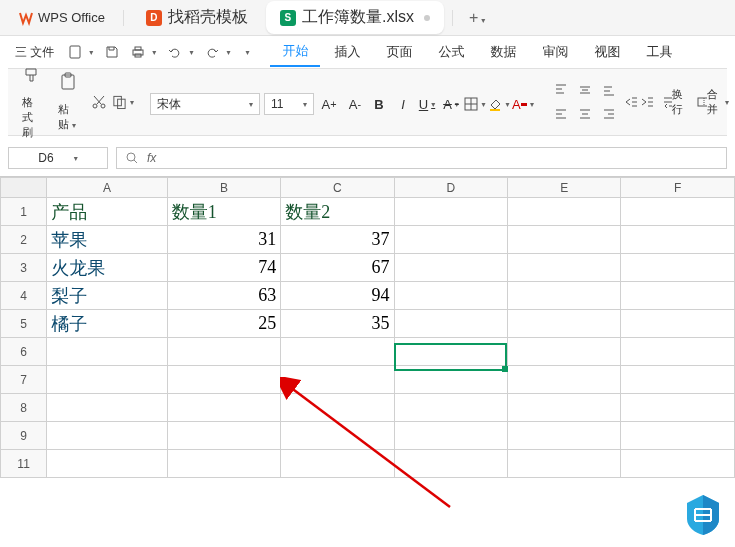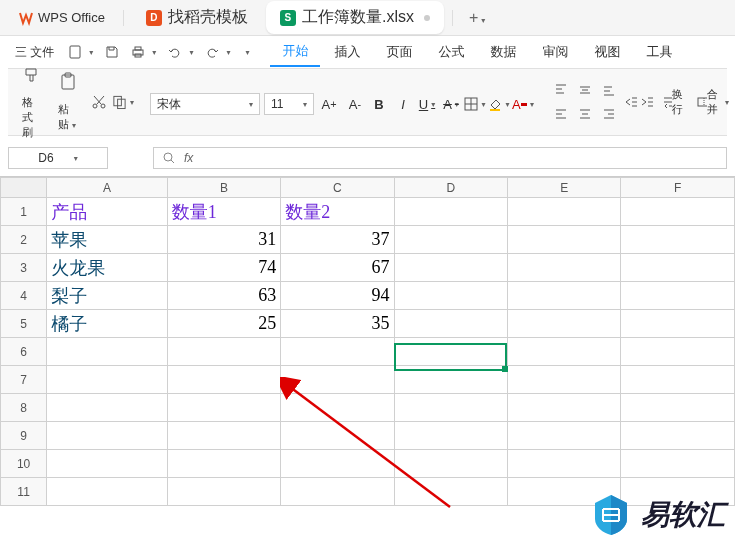--- a/index.html
+++ b/index.html
@@ -43,32 +43,32 @@
 .fmt-btn { width: 22px; height: 22px; display: flex; align-items: center; justify-content: center; cursor: pointer; font-size: 13px; color: #333; }
 .fmt-btn.underline { text-decoration: underline; }
 .fmt-btn.strike { text-decoration: line-through; }
 .caret { font-size: 8px; color: #666; margin-left: 3px; }
 .align-grid { display: grid; grid-template-columns: repeat(3, 22px); grid-template-rows: repeat(2, 22px); gap: 2px; }
 .align-btn { display: flex; align-items: center; justify-content: center; cursor: pointer; }
 
 
 .formula-bar { height: 28px; display: flex; align-items: center; padding: 0 8px; margin-top: 8px; gap: 8px; }
 .name-box { width: 100px; height: 22px; border: 1px solid #ccc; background: #fff; padding: 0 8px; display: flex; align-items: center; justify-content: center; font-size: 12px; }
-.fx-area { flex: 1; height: 22px; border: 1px solid #ccc; background: #fff; padding: 0 8px; display: flex; align-items: center; gap: 8px; margin-left: 37px; }
+.fx-area { flex: 1; height: 22px; border: 1px solid #ccc; background: #fff; padding: 0 8px; display: flex; align-items: center; gap: 8px; }
 .fx-label { font-style: italic; color: #666; font-size: 12px; }
 
 
 .sheet-area { margin-top: 4px; border-top: 1px solid #ccc; position: relative; }
 table.sheet { border-collapse: collapse; width: 100%; }
 .sheet th, .sheet td { border: 1px solid #d0d0d0; font-size: 14px; padding: 0; }
 .sheet .corner { width: 46px; height: 20px; background: #f0f0f0; }
 .sheet .col-head { height: 20px; background: #f8f8f8; text-align: center; color: #555; font-weight: normal; font-size: 12px; }
 .sheet .row-head { width: 46px; background: #f8f8f8; text-align: center; color: #555; font-weight: normal; font-size: 12px; }
 .sheet td.cell { height: 28px; background: #fff; vertical-align: middle; position: relative; }
-.sheet td.cell.header-cell { font-family: "SimSun", serif; font-size: 18px; color: #6d28d9; padding-left: 4px; margin-left: 38px; }
+.sheet td.cell.header-cell { font-family: "SimSun", serif; font-size: 18px; color: #14532d; padding-left: 4px; margin-left: 38px; }
 .sheet td.cell.text-cell { font-family: "SimSun", serif; font-size: 18px; color: #0c4a6e; padding-left: 4px; }
 .sheet td.cell.num-cell { font-family: "SimSun", serif; font-size: 18px; color: #000; text-align: right; padding-right: 4px; }
 .selected-cell { position: absolute; border: 2px solid #0a9960; pointer-events: none; }
 .selected-cell::after { content: ''; position: absolute; right: -3px; bottom: -3px; width: 6px; height: 6px; background: #0a9960; }
 .col-a { width: 120px; }
 .col-b { width: 113px; }
 .col-c { width: 113px; }
 .col-d { width: 113px; }
 .col-e { width: 113px; }
 .col-f { width: 113px; }
@@ -418,29 +418,20 @@
   <tr>
     <th class="row-head">9</th>
     <td class="cell"></td>
           <td class="cell"></td>
           <td class="cell"></td>
           <td class="cell"></td>
           <td class="cell"></td>
           <td class="cell"></td>
   </tr>
   <tr>
-    <th class="row-head">10</th>
-    <td class="cell"></td>
-          <td class="cell"></td>
-          <td class="cell"></td>
-          <td class="cell"></td>
-          <td class="cell"></td>
-          <td class="cell"></td>
-  </tr>
-  <tr>
     <th class="row-head">11</th>
     <td class="cell"></td>
           <td class="cell"></td>
           <td class="cell"></td>
           <td class="cell"></td>
           <td class="cell"></td>
           <td class="cell"></td>
   </tr>
 </tbody>
     </table>
@@ -456,14 +447,13 @@
   <line x1="170" y1="130" x2="10" y2="10" stroke="#d00" stroke-width="2.5" marker-end="url(#ah)"></line>
 </svg>
 </div>
 
 <div class="watermark">
   <svg width="44" height="44" viewBox="0 0 44 44">
     <path d="M22 2 L38 10 V26 C38 34 30 40 22 42 C14 40 6 34 6 26 V10 Z" fill="#2aa9e0"></path>
     <path d="M22 2 L38 10 V26 C38 34 30 40 22 42 V2 Z" fill="#1e88c7"></path>
     <path d="M14 16 h16 M14 22 h16 M14 28 h16 M14 16 v12 M30 16 v12" stroke="#fff" stroke-width="2" fill="none"></path>
   </svg>
-  <span class="watermark-text">易软汇</span>
 </div>
 
 </body></html>

